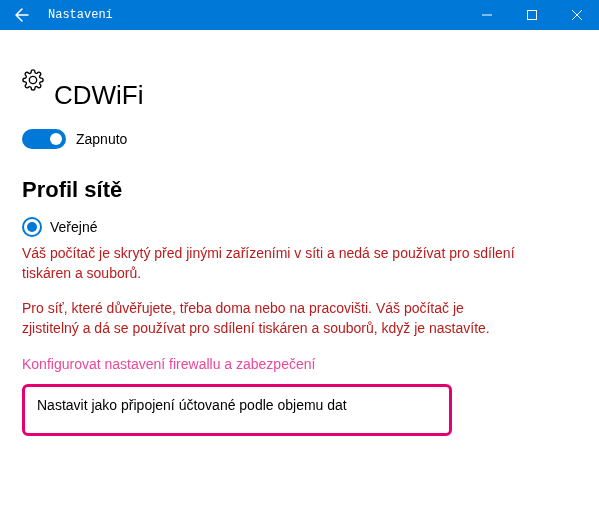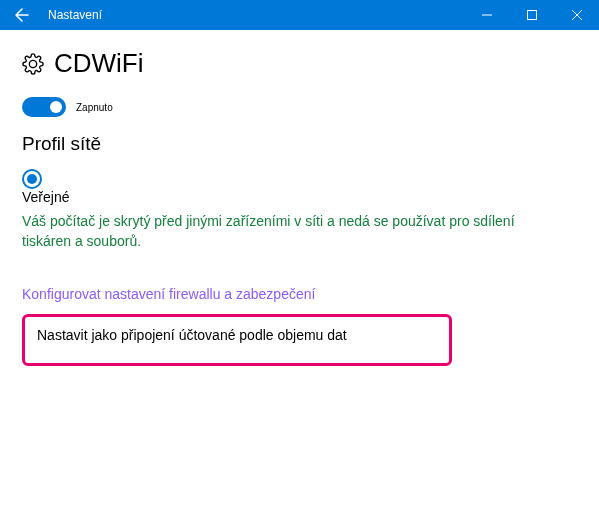--- a/index.html
+++ b/index.html
@@ -12,20 +12,21 @@
     height: 525px;
     overflow: hidden;
     position: relative;
   }
   .titlebar {
     background: #0078d7;
     height: 30px;
     display: flex;
     align-items: stretch;
     color: #fff;
+    font-family: Liberation Mono, monospace;
   }
   .titlebar .back {
     width: 44px;
     display: flex;
     align-items: center;
     justify-content: center;
   }
   .titlebar .title {
     flex: 1;
     display: flex;
@@ -51,20 +52,21 @@
     margin-bottom: 18px;
   }
   .page-header .gear {
     width: 22px;
     height: 22px;
     margin-right: 10px;
   }
   .page-header h1 {
     font-weight: 400;
     font-size: 26px;
+    margin-top: 32px;
   }
   .toggle-row {
     display: flex;
     align-items: center;
     margin-bottom: 6px;
   }
   .toggle {
     position: relative;
     width: 44px;
     height: 20px;
@@ -78,33 +80,33 @@
     content: "";
     position: absolute;
     width: 12px;
     height: 12px;
     background: #fff;
     border-radius: 50%;
     top: 4px;
     right: 4px;
   }
   .toggle-label {
-    font-size: 10px;
+    font-size: 14px;
     text-align: center;
   }
   h2.section {
-    font-weight: 400;
-    font-size: 19px;
-    margin-top: 16px;
+    font-weight: 700;
+    font-size: 22px;
+    margin-top: 28px;
     margin-bottom: 14px;
   }
   .radio-row {
     display: flex;
+    align-items: center;
     margin-bottom: 6px;
-    flex-direction: column;
   }
   .radio {
     width: 20px;
     height: 20px;
     border: 2px solid #333;
     border-radius: 50%;
     margin-right: 8px;
     position: relative;
   }
   .radio.selected {
@@ -114,29 +116,29 @@
     content: "";
     position: absolute;
     width: 10px;
     height: 10px;
     background: #0078d7;
     border-radius: 50%;
     top: 3px;
     left: 3px;
   }
   .desc {
-    color: #15803d;
+    color: #b91c1c;
     line-height: 1.45;
     margin-bottom: 14px;
     max-width: 500px;
   }
   .link {
-    color: #8b5cf6;
+    color: #ec4899;
     cursor: pointer;
-    margin-top: 20px;
+    margin-top: 4px;
     display: inline-block;
   }
   .highlight-box {
     border: 3px solid #e6006f;
     border-radius: 6px;
     padding: 10px 12px 12px 12px;
     margin-top: 12px;
     width: 430px;
   }
   .highlight-box .label {
@@ -190,20 +192,21 @@
   </div>
 
   <h2 class="section">Profil sítě</h2>
 
   <div class="radio-row">
     <div class="radio selected"></div>
     <span>Veřejné</span>
   </div>
   <p class="desc">Váš počítač je skrytý před jinými zařízeními v síti a nedá se používat pro sdílení tiskáren a souborů.</p>
 
+  <p class="desc">Pro síť, které důvěřujete, třeba doma nebo na pracovišti. Váš počítač je zjistitelný a dá se používat pro sdílení tiskáren a souborů, když je nastavíte.</p>
 
   <span class="link">Konfigurovat nastavení firewallu a zabezpečení</span>
 
 
 
   <div class="highlight-box">
     <div class="label">Nastavit jako připojení účtované podle objemu dat</div>
 
   </div>
 

